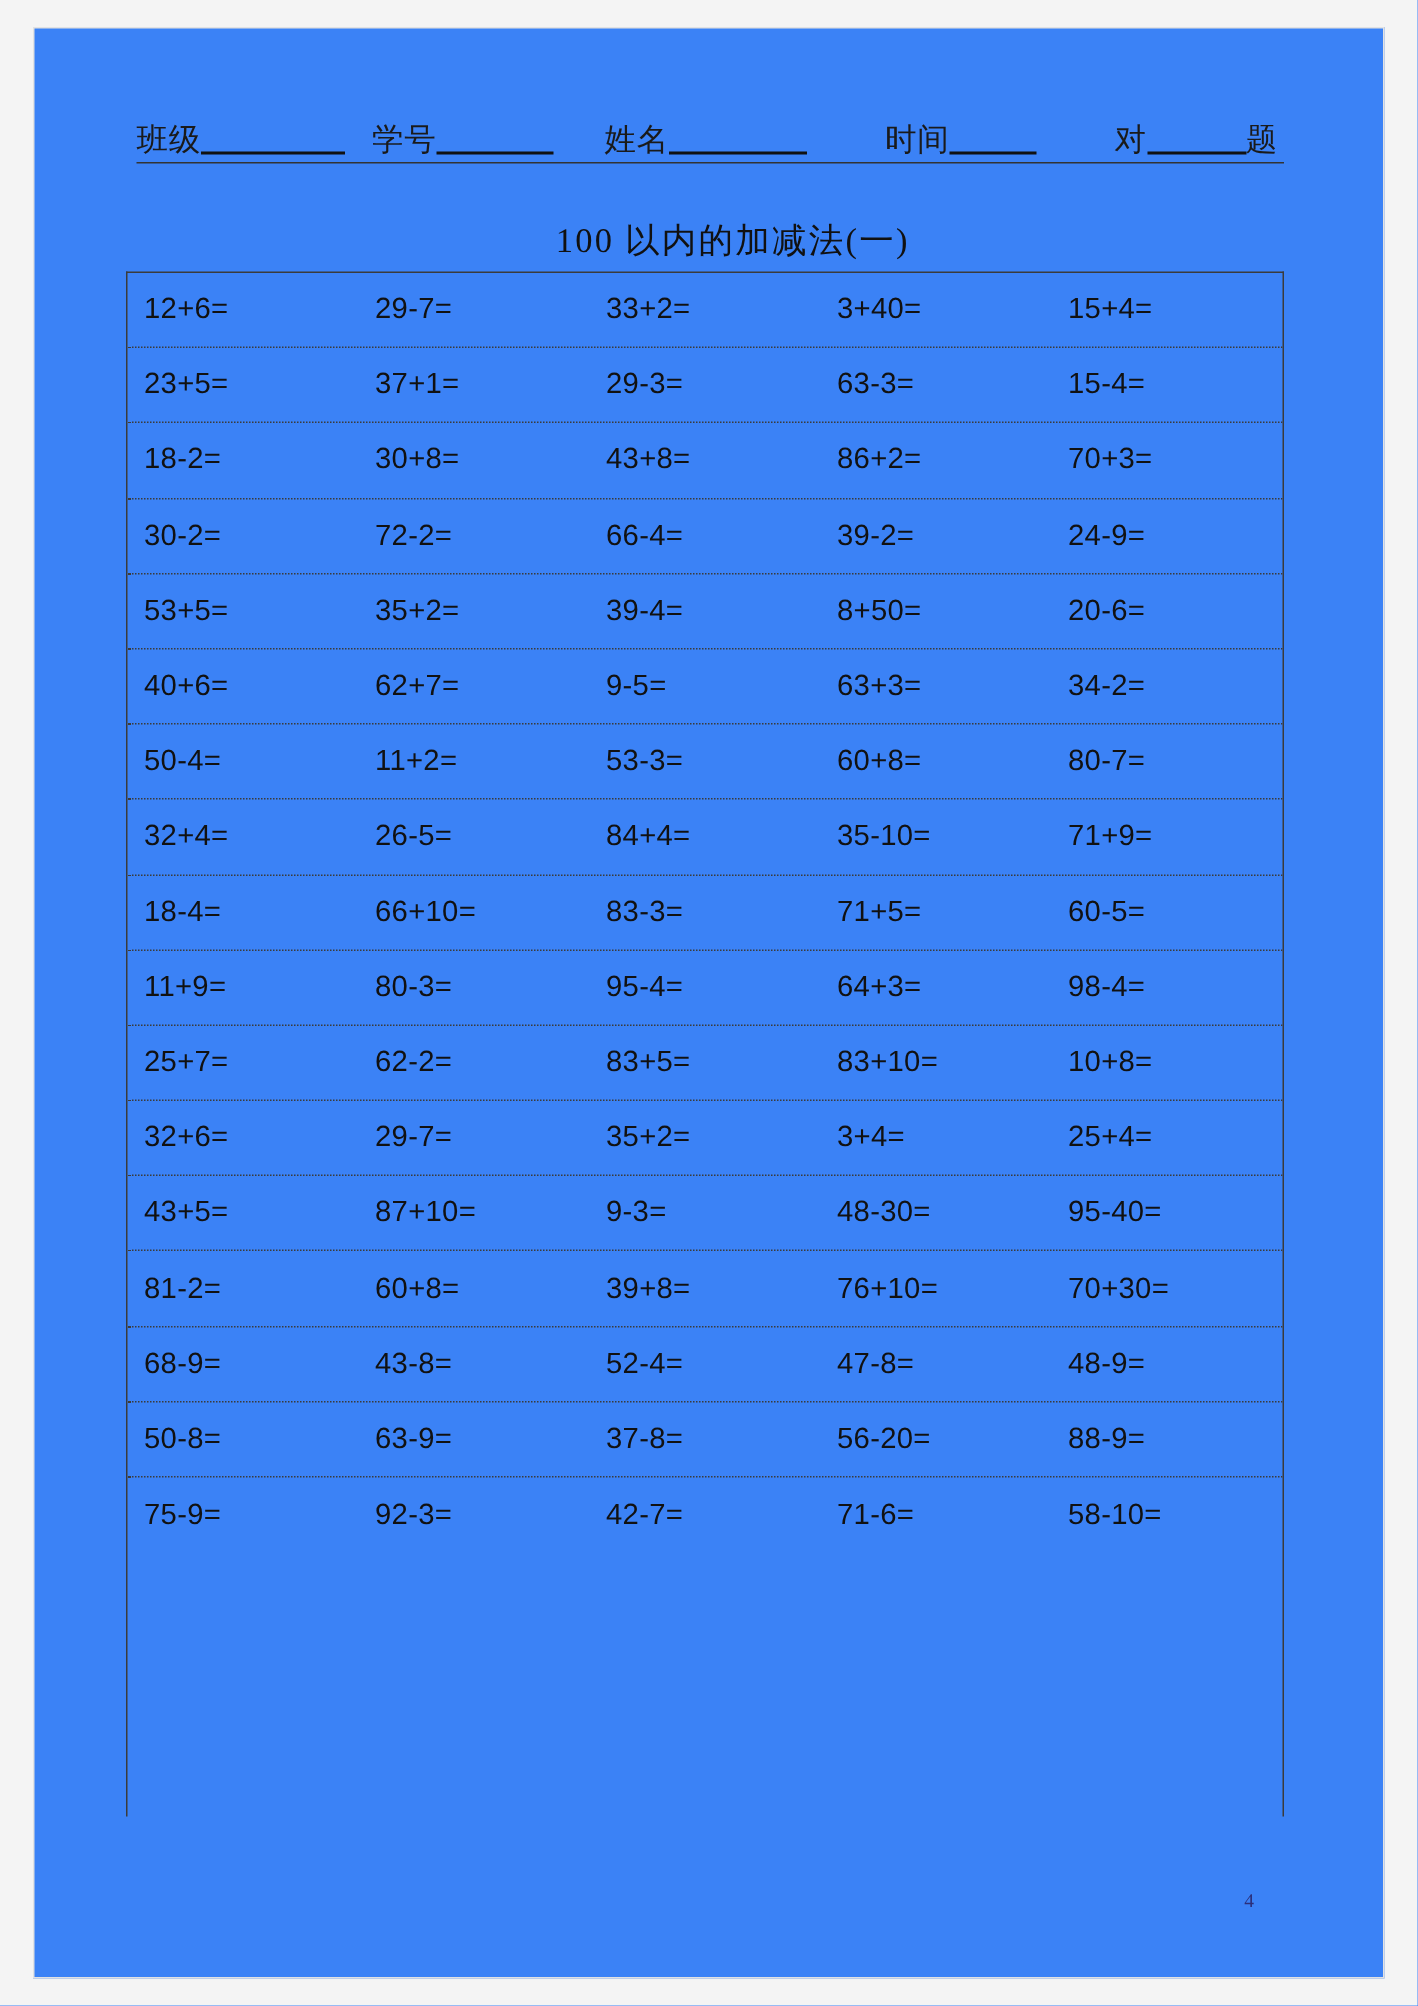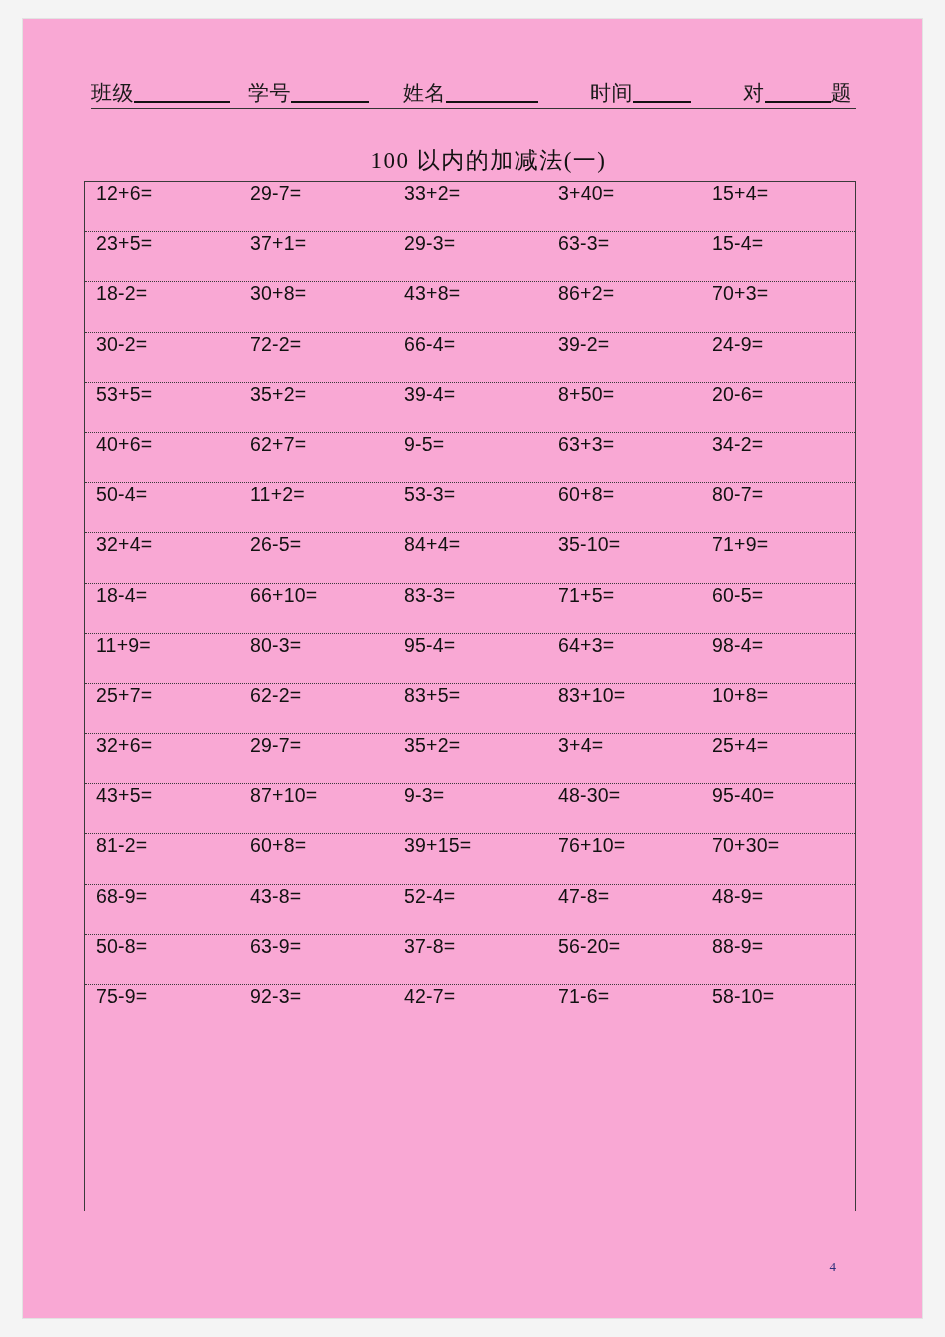--- a/index.html
+++ b/index.html
@@ -12,21 +12,21 @@
     background: #f4f4f4;
     font-family: "Liberation Sans", sans-serif;
     overflow: hidden;
   }
   .page {
     position: absolute;
     left: 22px;
     top: 18px;
     width: 901px;
     height: 1301px;
-    background: #f9a8d4;
+    background: #3b82f6;
     border: 1px solid #e2e2e2;
     box-sizing: border-box;
   }
 
   
   .header {
     position: absolute;
     left: 68px;
     top: 52px;
     width: 765px;
@@ -83,21 +83,21 @@
     border-top: 1.5px solid #3b3b3b;
     border-left: 1.5px solid #3b3b3b;
     border-right: 1.5px solid #3b3b3b;
     box-sizing: border-box;
     overflow: hidden;
     height: 1030px;
   }
   .grid-row {
     display: flex;
     height: 50.2px;
-    align-items: flex-start;
+    align-items: center;
     border-bottom: 1px dotted #3b3b3b;
     box-sizing: border-box;
   }
   .grid-row:last-child {
     border-bottom: none;
   }
   .cell {
     flex: 1 1 0;
     font-size: 19.5px;
     color: #111111;
@@ -242,21 +242,21 @@
       <div class="grid-row">
         <div class="cell">43+5=</div>
         <div class="cell">87+10=</div>
         <div class="cell">9-3=</div>
         <div class="cell">48-30=</div>
         <div class="cell">95-40=</div>
       </div>
       <div class="grid-row">
         <div class="cell">81-2=</div>
         <div class="cell">60+8=</div>
-        <div class="cell">39+15=</div>
+        <div class="cell">39+8=</div>
         <div class="cell">76+10=</div>
         <div class="cell">70+30=</div>
       </div>
       <div class="grid-row">
         <div class="cell">68-9=</div>
         <div class="cell">43-8=</div>
         <div class="cell">52-4=</div>
         <div class="cell">47-8=</div>
         <div class="cell">48-9=</div>
       </div>

